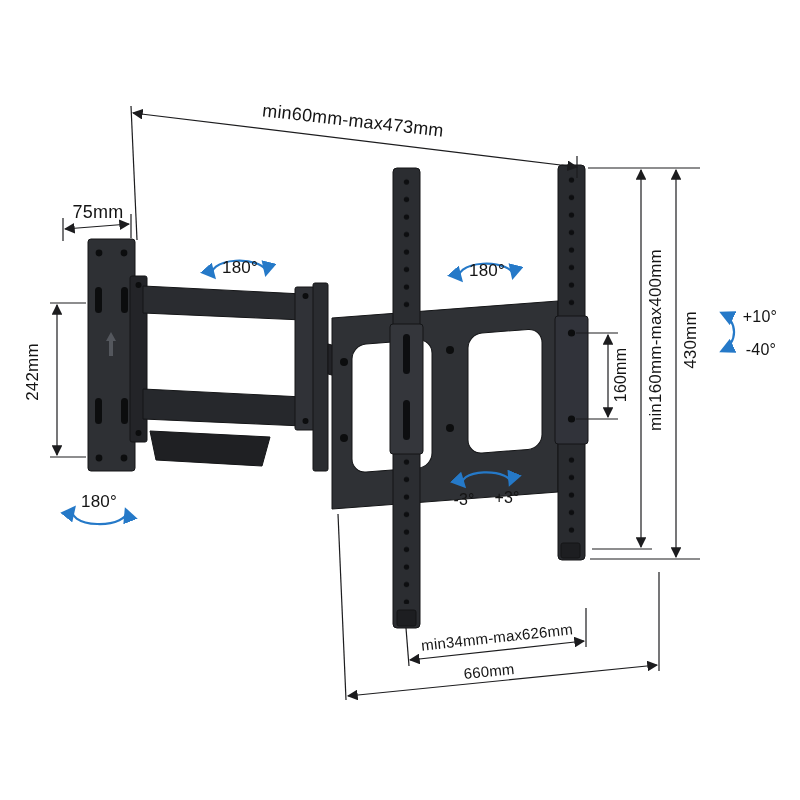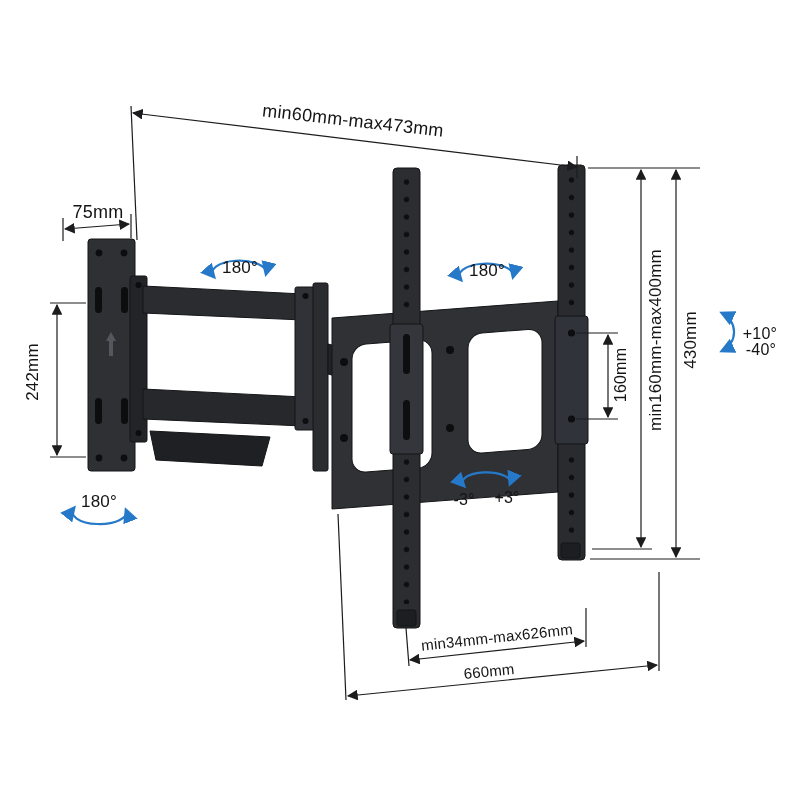--- a/index.html
+++ b/index.html
@@ -146,21 +146,21 @@
   <div class="lbl" style="left:487px;top:271px;">180°</div>
 
   <div class="lbl" style="left:99px;top:502px;">180°</div>
 
   <div class="lbl r90" style="left:656px;top:340px;">min160mm-max400mm</div>
 
   <div class="lbl r90" style="left:691px;top:340px;">430mm</div>
 
   <div class="lbl r90" style="left:621px;top:375px;font-size:16px;">160mm</div>
 
-  <div class="lbl" style="left:760px;top:317px;font-size:16px;margin-top:17px;">+10°</div>
+  <div class="lbl" style="left:760px;top:317px;font-size:16px;">+10°</div>
 
   <div class="lbl" style="left:761px;top:350px;font-size:16px;">-40°</div>
 
   <div class="lbl" style="left:464px;top:500px;font-size:16px;">-3°</div>
 
   <div class="lbl" style="left:507px;top:498px;font-size:16px;">+3°</div>
 
   <div class="lbl" style="left:497px;top:637px;transform:translate(-50%,-50%) rotate(-6.2deg);font-size:15px;">min34mm-max626mm</div>
 
   <div class="lbl" style="left:489px;top:671px;transform:translate(-50%,-50%) rotate(-5.7deg);font-size:15px;">660mm</div>

